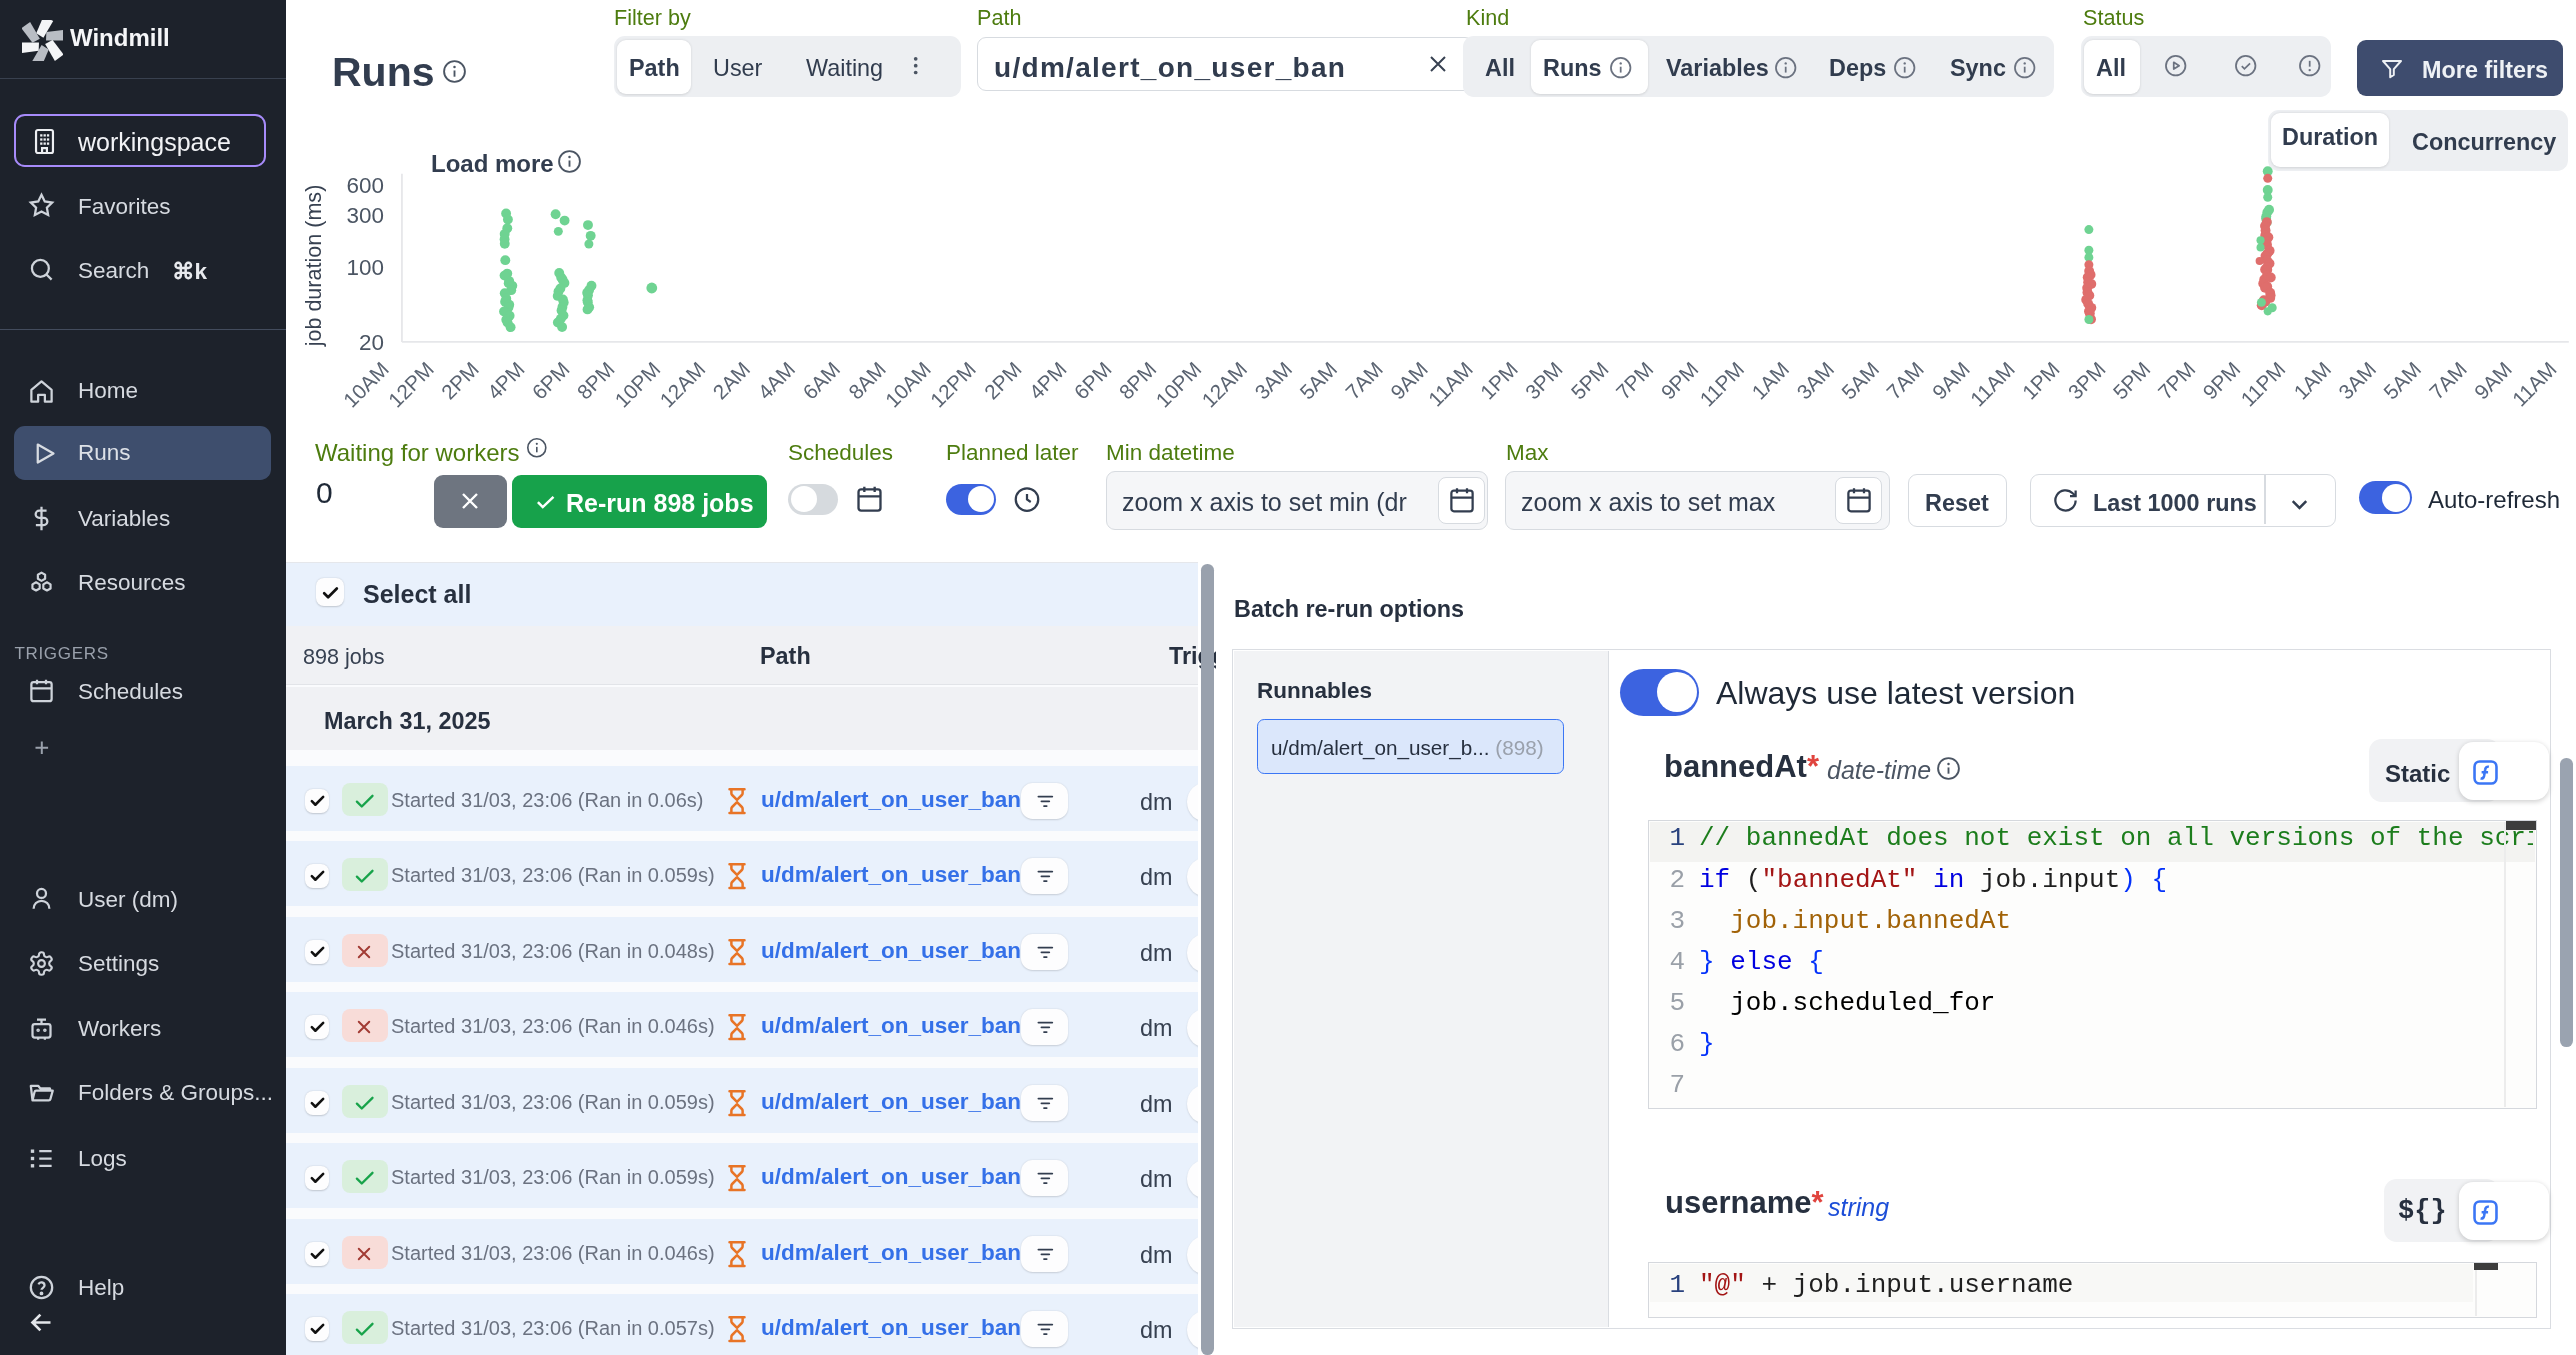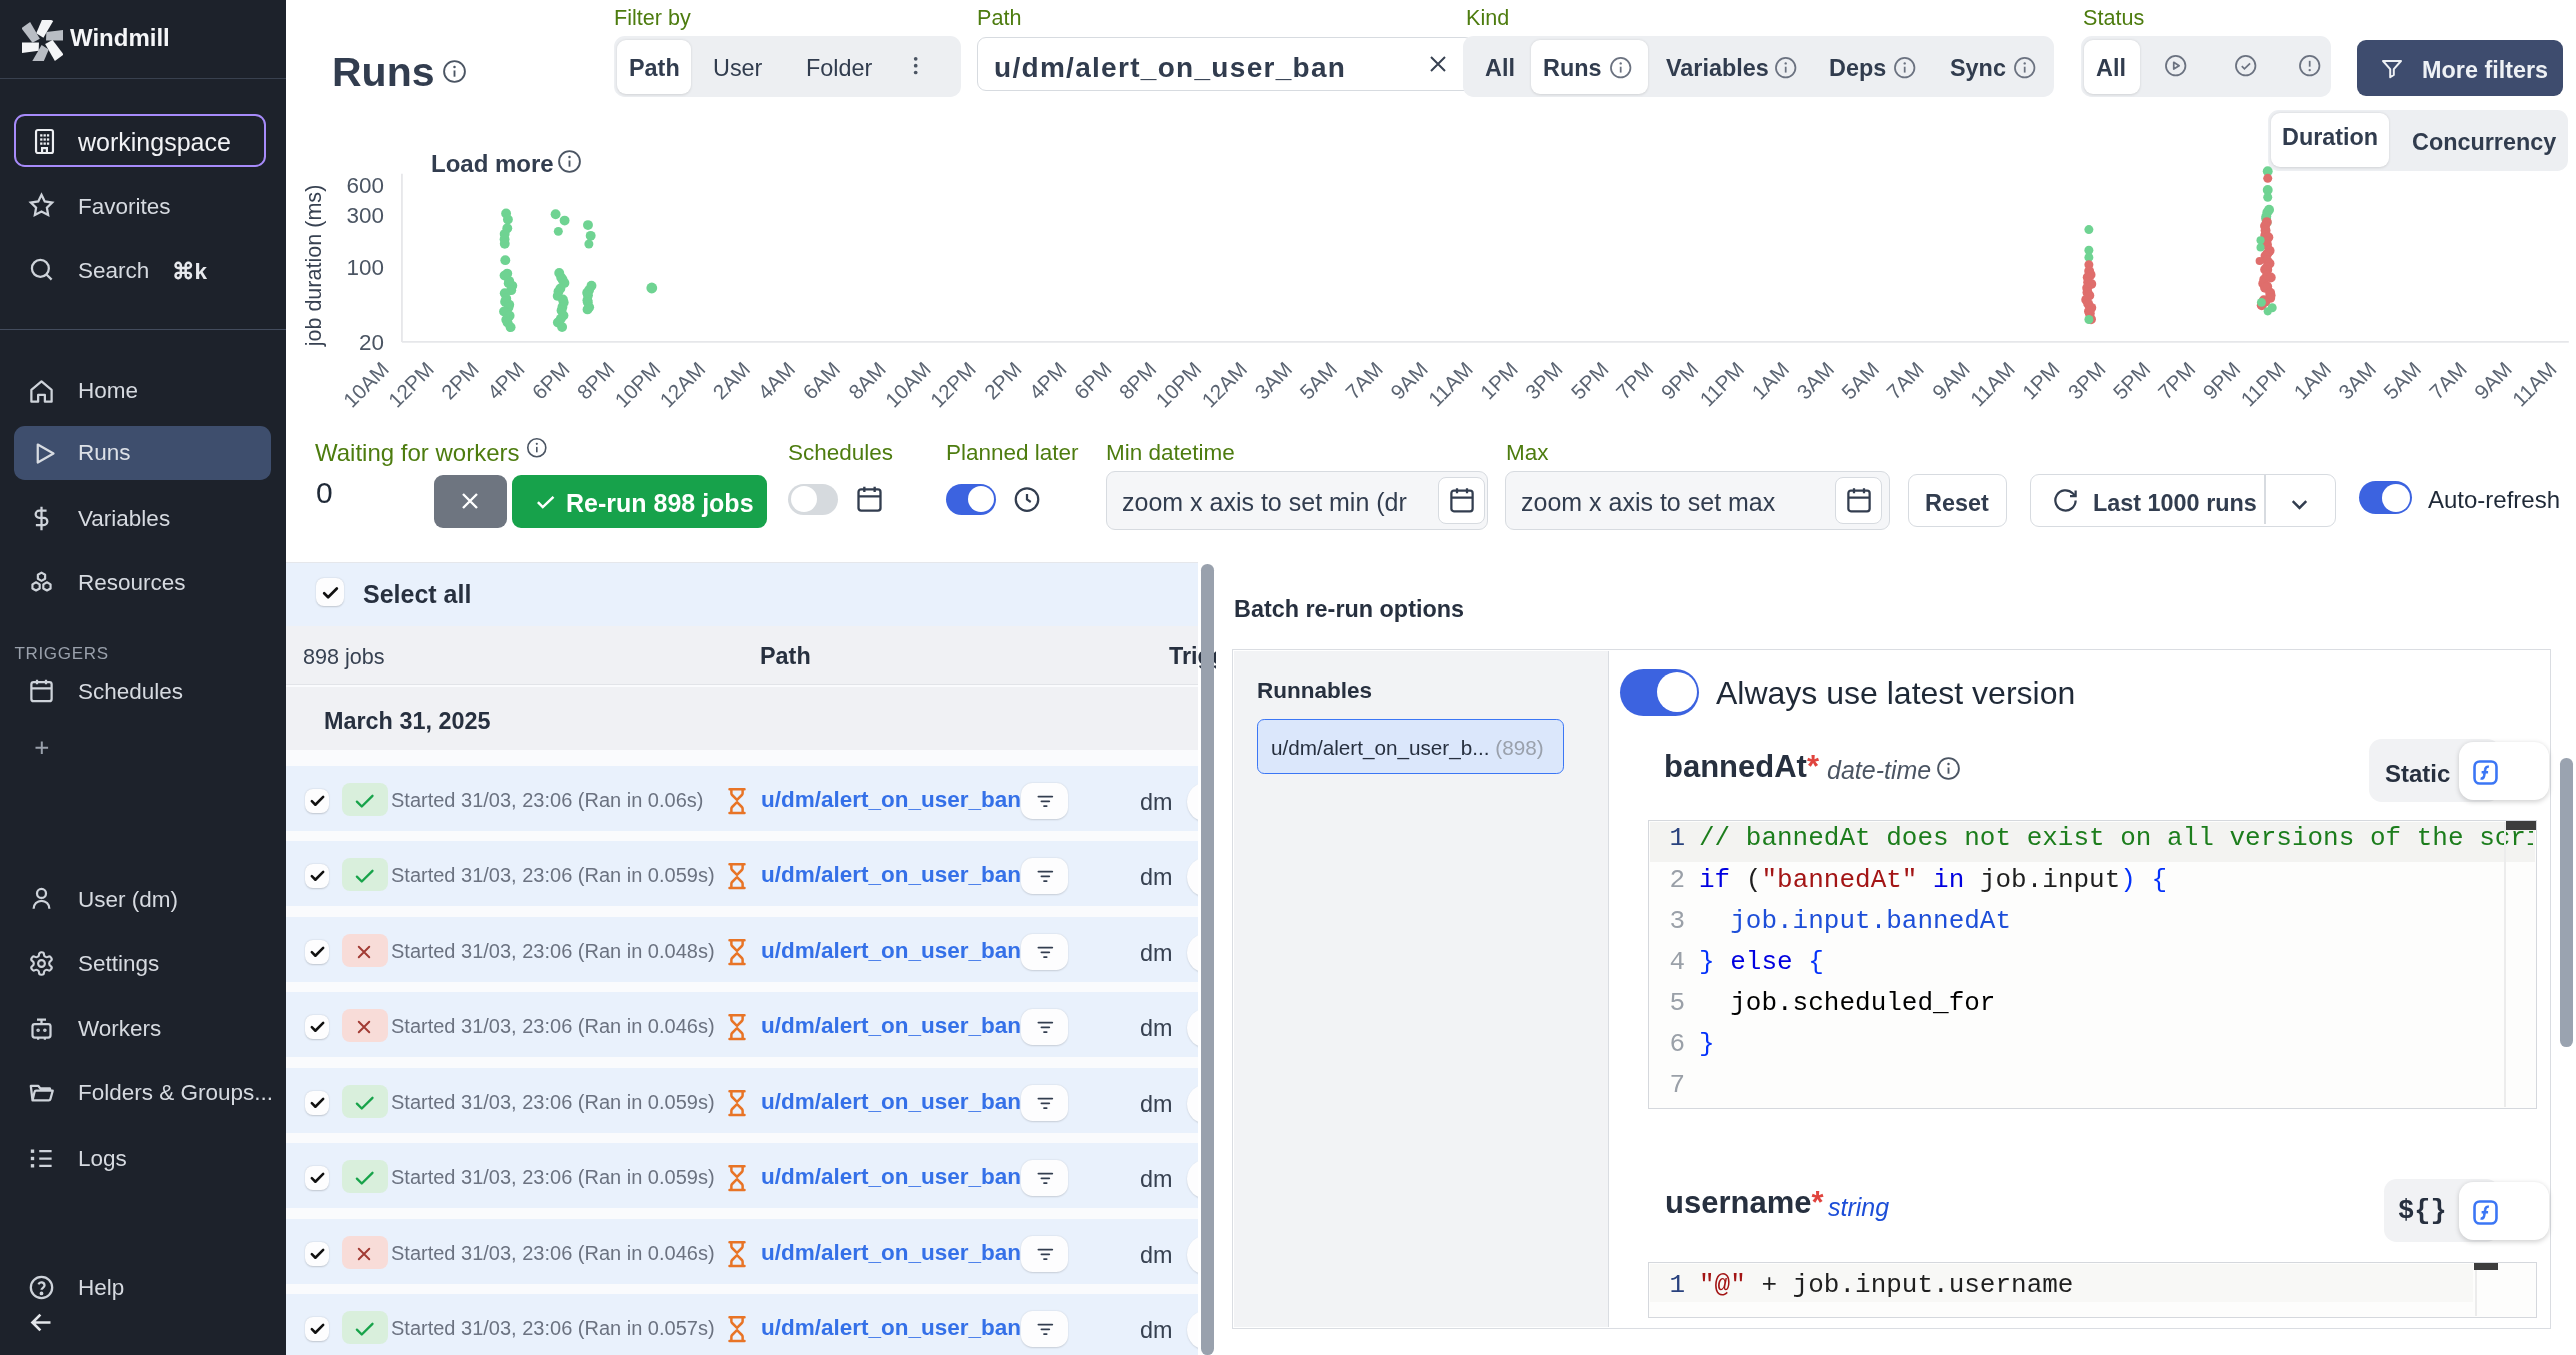--- a/index.html
+++ b/index.html
@@ -165,21 +165,21 @@
     <circle cx="12" cy="12" r="10"></circle>
     <path d="M12 11v6"></path>
     <circle cx="12" cy="7.6" r="1.2" fill="#4b5563" stroke="none"></circle>
   </svg>
 
 <div class="lbl" style="left:614px;top:5.4px">Filter by</div>
 <div class="tabs" style="left:614px;top:36px;width:347px;height:61px"></div>
 <div class="pill" style="left:617px;top:40px;width:74px;height:54px"></div>
 <div class="tabtxt bold" style="left:629px;top:55px">Path</div>
 <div class="tabtxt" style="left:713px;top:55px">User</div>
-<div class="tabtxt" style="left:806px;top:55px">Folder</div>
+<div class="tabtxt" style="left:806px;top:55px">Waiting</div>
 <svg class="a" style="left:904px;top:54px" width="23.4" height="23.4" viewBox="0 0 24 24" fill="#4b5563">
     <circle cx="12" cy="5" r="1.9"></circle>
     <circle cx="12" cy="12" r="1.9"></circle>
     <circle cx="12" cy="19" r="1.9"></circle>
   </svg>
 
 <div class="lbl" style="left:977px;top:5.4px">Path</div>
 <div class="input" style="left:977px;top:37px;width:497px;height:54px"></div>
 <div class="tabtxt bold" style="left:994px;top:52px;font-size:28px;letter-spacing:1.3px">u/dm/alert_on_user_ban</div>
 <svg class="a" style="left:1426px;top:52px" width="24" height="24" viewBox="0 0 24 24" fill="none" stroke="#374151" stroke-width="2">
@@ -710,21 +710,21 @@
 <div class="a" style="left:1650px;top:822px;width:885px;height:40px;background:#f3f3f1"></div>
 <div class="a mono" style="left:1654px;top:823px;width:31px;text-align:right;font-size:26px;color:#29427e">1</div>
 <div class="a mono" style="left:1654px;top:865px;width:31px;text-align:right;font-size:26px;color:#9aa0a8">2</div>
 <div class="a mono" style="left:1654px;top:906px;width:31px;text-align:right;font-size:26px;color:#9aa0a8">3</div>
 <div class="a mono" style="left:1654px;top:947px;width:31px;text-align:right;font-size:26px;color:#9aa0a8">4</div>
 <div class="a mono" style="left:1654px;top:988px;width:31px;text-align:right;font-size:26px;color:#9aa0a8">5</div>
 <div class="a mono" style="left:1654px;top:1029px;width:31px;text-align:right;font-size:26px;color:#9aa0a8">6</div>
 <div class="a mono" style="left:1654px;top:1070px;width:31px;text-align:right;font-size:26px;color:#9aa0a8">7</div>
 <div class="a mono" style="left:1699px;top:823px;font-size:26px;white-space:pre;width:834px;overflow:hidden"><span style="color:#1c7d1c">// bannedAt does not exist on all versions of the scri</span></div>
 <div class="a mono" style="left:1699px;top:865px;font-size:26px;white-space:pre;width:834px;overflow:hidden"><span style="color:#0000e0">if</span><span style="color:#1f1f1f"> (</span><span style="color:#a31515">"bannedAt"</span><span style="color:#1f1f1f"> </span><span style="color:#0000e0">in</span><span style="color:#1f1f1f"> job.input</span><span style="color:#0432fa">) {</span></div>
-<div class="a mono" style="left:1699px;top:906px;font-size:26px;white-space:pre;width:834px;overflow:hidden"><span style="color:#1d4ed8">  job.input.bannedAt</span></div>
+<div class="a mono" style="left:1699px;top:906px;font-size:26px;white-space:pre;width:834px;overflow:hidden"><span style="color:#a16207">  job.input.bannedAt</span></div>
 <div class="a mono" style="left:1699px;top:947px;font-size:26px;white-space:pre;width:834px;overflow:hidden"><span style="color:#0432fa">} </span><span style="color:#0000e0">else</span><span style="color:#0432fa"> {</span></div>
 <div class="a mono" style="left:1699px;top:988px;font-size:26px;white-space:pre;width:834px;overflow:hidden"><span style="color:#000000">  job.scheduled_for</span></div>
 <div class="a mono" style="left:1699px;top:1029px;font-size:26px;white-space:pre;width:834px;overflow:hidden"><span style="color:#0432fa">}</span></div>
 <div class="a" style="left:2504px;top:822px;width:1.8px;height:285px;background:#ececec"></div>
 <div class="a" style="left:2506px;top:821px;width:30px;height:9px;background:#3d3d3d"></div>
 
 <div class="a bold" style="left:1665px;top:1185px;font-size:31px;color:#27303f">username<span style="color:#e0443e">*</span></div>
 <div class="a" style="left:1828px;top:1193px;font-size:25px;color:#1d4ed8;font-style:italic">string</div>
 <div class="a" style="left:2384px;top:1179px;width:115px;height:63px;background:#f1f2f4;border-radius:12.6px"></div>
 <div class="a bold mono" style="left:2398px;top:1196px;font-size:27px;color:#27303f">${}</div>

